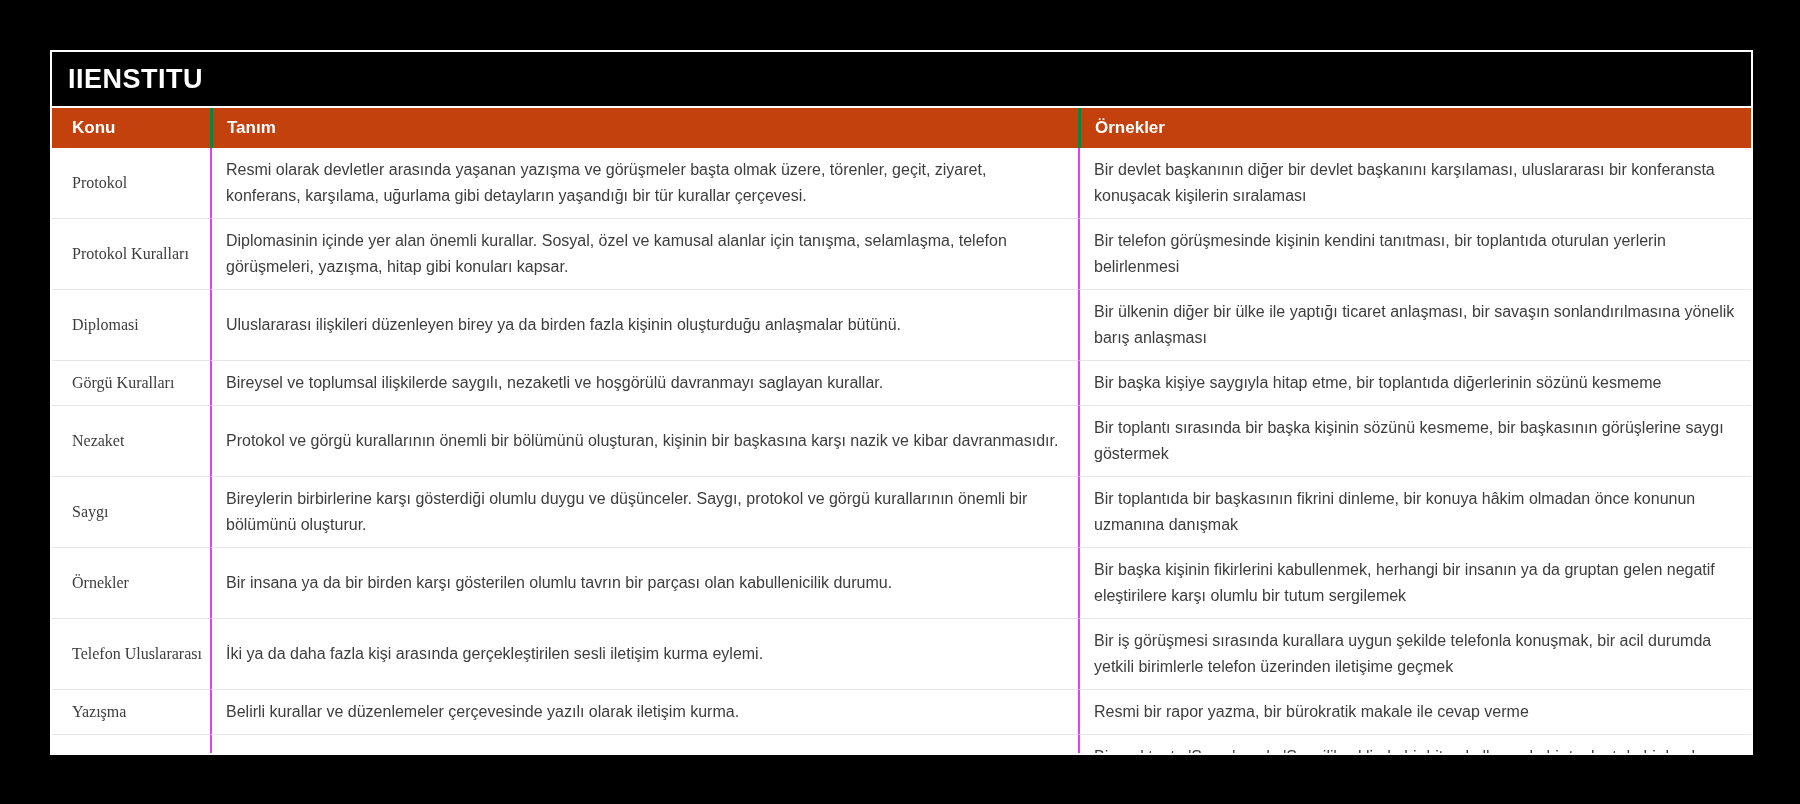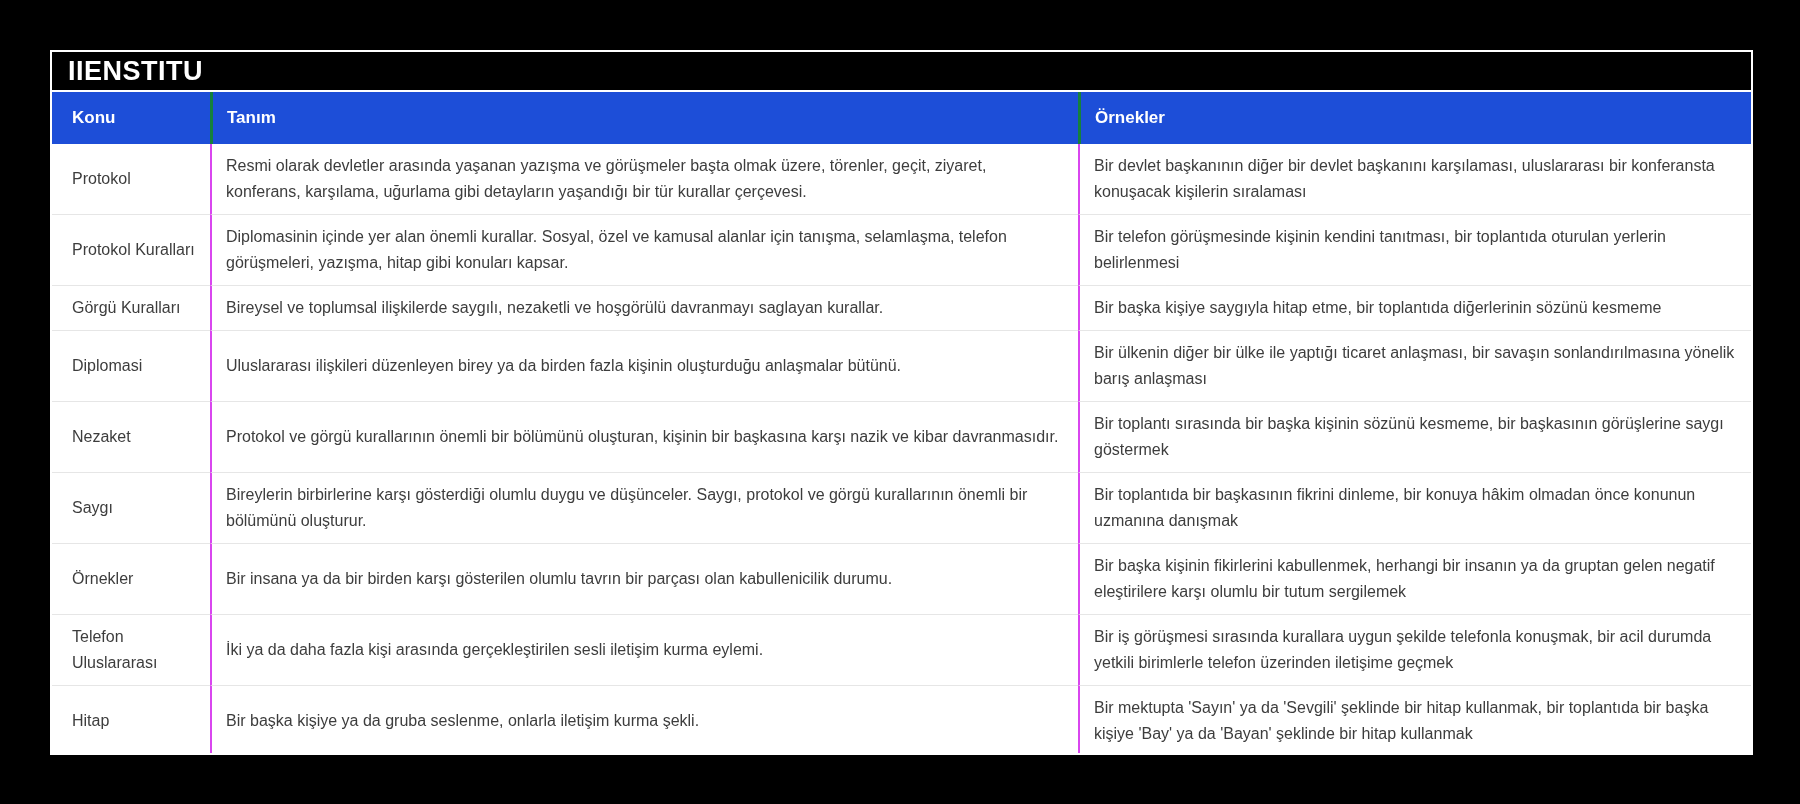--- a/index.html
+++ b/index.html
@@ -7,42 +7,42 @@
   body {
     font-family:"Liberation Sans","DejaVu Sans",sans-serif;
     width:1800px; height:804px; overflow:hidden; position:relative;
   }
   .page { position:absolute; inset:0; background:#000; }
   .card {
     position:absolute; left:50px; top:50px; width:1703px; height:705px;
     background:#fff; border:2px solid #fff; overflow:hidden;
   }
   .title-bar {
-    background:#000; color:#fff; height:38px;
+    background:#000; color:#fff; height:54px;
     display:flex; align-items:center; padding:0 16px;
     font-size:27px; font-weight:700; letter-spacing:0.5px;
     margin-bottom:2px;
   }
   table { width:100%; border-collapse:separate; border-spacing:0; table-layout:fixed; }
   col.c-konu { width:158px; }
   col.c-tanim { width:868px; }
   th {
-    background:#1d4ed8; color:#fff; text-align:left;
+    background:#c2410c; color:#fff; text-align:left;
     font-size:17px; font-weight:700;
-    padding:9px 14px; height:52px;
+    padding:9px 14px; height:40px;
   }
   th + th { border-left:3px solid #15803d; }
   th:first-child { padding-left:20px; }
   td {
     color:#3d3d3d; font-size:16px; line-height:26px;
     padding:9px 16px 9px 14px; vertical-align:middle;
     border-bottom:1px solid #e6e6e6; background:#fff;
   }
   td + td { border-left:2px solid #d946ef; }
-  td.konu { padding-left:20px; padding-right:8px; }
+  td.konu { padding-left:20px; padding-right:8px;font-family:Liberation Serif, serif; }
   tbody tr:last-child td { border-bottom:none; }
 </style>
 </head>
 <body>
 
 <div class="page">
   <div class="card">
     <div class="title-bar">
       <span>IIENSTITU</span>
     </div>
@@ -66,29 +66,29 @@
     <td class="ornekler">Bir devlet başkanının diğer bir devlet başkanını karşılaması, uluslararası bir konferansta konuşacak kişilerin sıralaması</td>
   </tr>
 
   <tr>
     <td class="konu">Protokol Kuralları</td>
     <td class="tanim">Diplomasinin içinde yer alan önemli kurallar. Sosyal, özel ve kamusal alanlar için tanışma, selamlaşma, telefon görüşmeleri, yazışma, hitap gibi konuları kapsar.</td>
     <td class="ornekler">Bir telefon görüşmesinde kişinin kendini tanıtması, bir toplantıda oturulan yerlerin belirlenmesi</td>
   </tr>
 
   <tr>
+    <td class="konu">Diplomasi</td>
+    <td class="tanim">Uluslararası ilişkileri düzenleyen birey ya da birden fazla kişinin oluşturduğu anlaşmalar bütünü.</td>
+    <td class="ornekler">Bir ülkenin diğer bir ülke ile yaptığı ticaret anlaşması, bir savaşın sonlandırılmasına yönelik barış anlaşması</td>
+  </tr>
+
+  <tr>
     <td class="konu">Görgü Kuralları</td>
     <td class="tanim">Bireysel ve toplumsal ilişkilerde saygılı, nezaketli ve hoşgörülü davranmayı saglayan kurallar.</td>
     <td class="ornekler">Bir başka kişiye saygıyla hitap etme, bir toplantıda diğerlerinin sözünü kesmeme</td>
-  </tr>
-
-  <tr>
-    <td class="konu">Diplomasi</td>
-    <td class="tanim">Uluslararası ilişkileri düzenleyen birey ya da birden fazla kişinin oluşturduğu anlaşmalar bütünü.</td>
-    <td class="ornekler">Bir ülkenin diğer bir ülke ile yaptığı ticaret anlaşması, bir savaşın sonlandırılmasına yönelik barış anlaşması</td>
   </tr>
 
   <tr>
     <td class="konu">Nezaket</td>
     <td class="tanim">Protokol ve görgü kurallarının önemli bir bölümünü oluşturan, kişinin bir başkasına karşı nazik ve kibar davranmasıdır.</td>
     <td class="ornekler">Bir toplantı sırasında bir başka kişinin sözünü kesmeme, bir başkasının görüşlerine saygı göstermek</td>
   </tr>
 
   <tr>
     <td class="konu">Saygı</td>
@@ -101,20 +101,25 @@
     <td class="tanim">Bir insana ya da bir birden karşı gösterilen olumlu tavrın bir parçası olan kabullenicilik durumu.</td>
     <td class="ornekler">Bir başka kişinin fikirlerini kabullenmek, herhangi bir insanın ya da gruptan gelen negatif eleştirilere karşı olumlu bir tutum sergilemek</td>
   </tr>
 
   <tr>
     <td class="konu">Telefon Uluslararası</td>
     <td class="tanim">İki ya da daha fazla kişi arasında gerçekleştirilen sesli iletişim kurma eylemi.</td>
     <td class="ornekler">Bir iş görüşmesi sırasında kurallara uygun şekilde telefonla konuşmak, bir acil durumda yetkili birimlerle telefon üzerinden iletişime geçmek</td>
   </tr>
 
+  <tr>
+    <td class="konu">Yazışma</td>
+    <td class="tanim">Belirli kurallar ve düzenlemeler çerçevesinde yazılı olarak iletişim kurma.</td>
+    <td class="ornekler">Resmi bir rapor yazma, bir bürokratik makale ile cevap verme</td>
+  </tr>
 
   <tr>
     <td class="konu">Hitap</td>
     <td class="tanim">Bir başka kişiye ya da gruba seslenme, onlarla iletişim kurma şekli.</td>
     <td class="ornekler">Bir mektupta 'Sayın' ya da 'Sevgili' şeklinde bir hitap kullanmak, bir toplantıda bir başka kişiye 'Bay' ya da 'Bayan' şeklinde bir hitap kullanmak</td>
   </tr>
 </tbody>
     </table>
   </div>
 </div>

